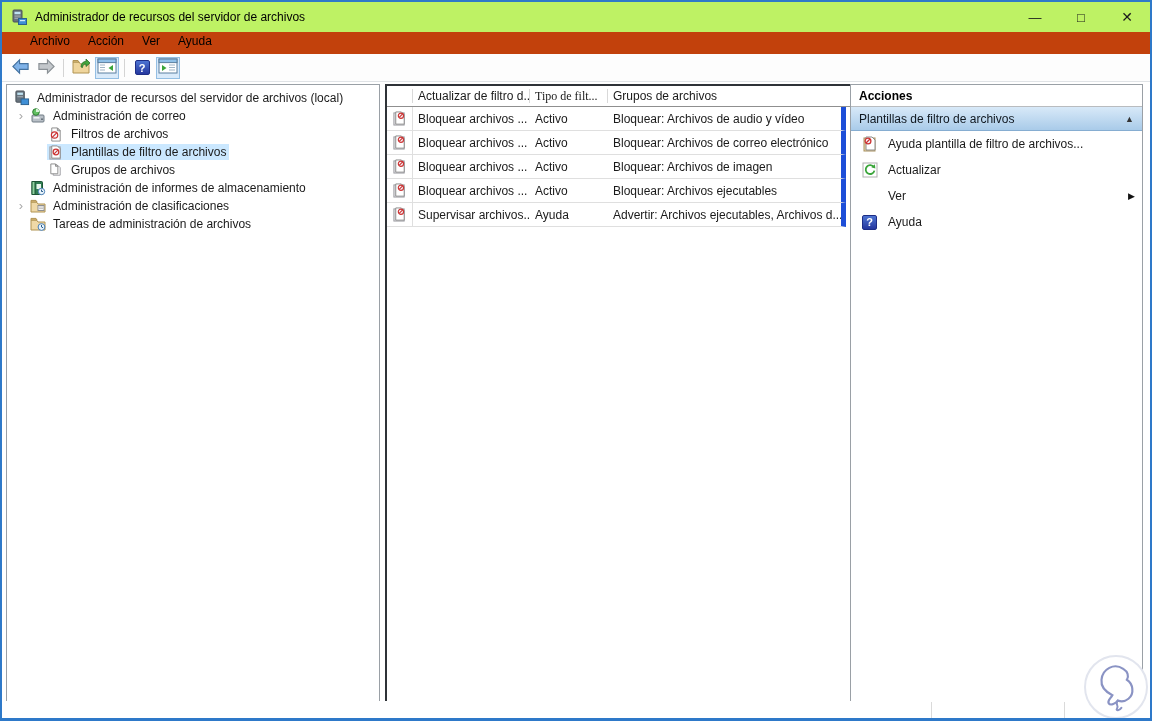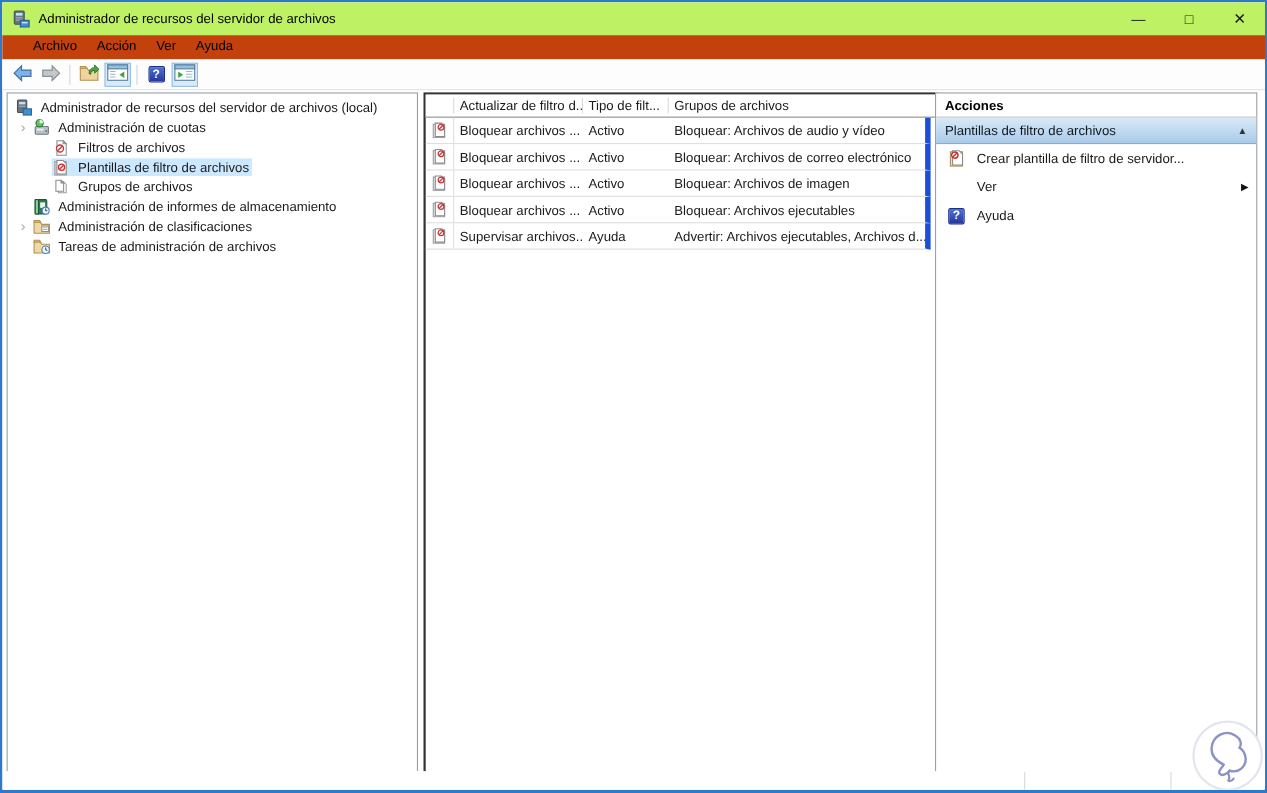--- a/index.html
+++ b/index.html
@@ -43,21 +43,21 @@
   .expander.none{visibility:hidden;}
   .ticon{width:17px;height:16px;flex:0 0 auto;margin-right:4px;display:flex;align-items:center;justify-content:center;}
   .tlabel{padding:1px 3px;}
   .tree-item.selected .sel-wrap{background:#cbe8ff;}
   .sel-wrap{display:flex;align-items:center;}
   
   .lv-header{display:flex;height:21px;border-bottom:1px solid #8f8f8f;align-items:center;background:#fff;}
   .lv-hcell{padding:0 5px;border-right:1px solid #d9d9d9;height:14px;line-height:14px;overflow:hidden;white-space:nowrap;}
   .lv-hcell.c0{width:26px;border-right:1px solid #d9d9d9;}
   .lv-hcell.c1{width:117px;}
-  .lv-hcell.c2{width:78px;}
+  .lv-hcell.c2{width:78px;font-family:Liberation Serif, serif;}
   .lv-hcell.c3{flex:1;border-right:none;}
   .lv-rows{width:calc(100% - 5px);}
   .lv-row{display:flex;height:24px;align-items:center;border-bottom:1px solid #dfdfdf;border-right:5px solid #1d4ed8;}
   .lv-cell{padding:0 5px;white-space:nowrap;overflow:hidden;}
   .lv-cell.c0{width:26px;display:flex;justify-content:center;padding:0;align-self:stretch;align-items:center;border-right:1px solid #dfdfdf;}
   .lv-cell.c1{width:117px;}
   .lv-cell.c2{width:78px;}
   .lv-cell.c3{flex:1;}
   
   .ap-title{height:22px;display:flex;align-items:center;padding-left:8px;font-weight:bold;color:#000;border-bottom:1px solid #b9bcbf;}
@@ -179,21 +179,21 @@
       <span class="expander collapsed">›</span>
       <span class="ticon">
         <svg viewBox="0 0 16 16" width="16" height="16">
           <rect x="2" y="7" width="12" height="7" rx="1" fill="#b9c0c7" stroke="#6e7a84"></rect>
           <rect x="3.5" y="9" width="6" height="1.6" fill="#eef1f3"></rect>
           <circle cx="12" cy="11.2" r="0.9" fill="#58626b"></circle>
           <circle cx="6" cy="4" r="3.3" fill="#62c062" stroke="#2e7d32"></circle>
           <path d="M6 4 L6 0.7 A3.3 3.3 0 0 1 9.3 4 Z" fill="#d7f2d7"></path>
         </svg>
       </span>
-      <span class="tlabel">Administración de cuotas</span>
+      <span class="tlabel">Administración de correo</span>
     </div>
 
 
     <div class="tree-item lvl2">
       <span class="ticon">
         <svg viewBox="0 0 16 16" width="15" height="15">
           <path d="M4 1 h6 l3 3 v11 h-9 z" fill="#fff" stroke="#8a8a8a"></path>
           <path d="M10 1 l3 3 h-3 z" fill="#dcdcdc" stroke="#8a8a8a"></path>
           <circle cx="7" cy="8.5" r="3.4" fill="#f6f6fa" stroke="#cc3333" stroke-width="1.3"></circle>
           <line x1="4.7" y1="10.8" x2="9.3" y2="6.2" stroke="#cc3333" stroke-width="1.3"></line>
@@ -363,23 +363,33 @@
 
     <div class="ap-item">
       <span class="ap-icon">
         <svg viewBox="0 0 16 16" width="16" height="16">
           <rect x="2" y="2" width="11" height="13" fill="#f0ddb0" stroke="#a8905e"></rect>
           <path d="M4 1 h6 l3 3 v10 h-9 z" fill="#fff" stroke="#8a8a8a"></path>
           <circle cx="6" cy="5" r="2.9" fill="#f6f6fa" stroke="#cc3333" stroke-width="1.3"></circle>
           <line x1="4" y1="7" x2="8" y2="3" stroke="#cc3333" stroke-width="1.3"></line>
         </svg>
       </span>
-      <span class="ap-label">Crear plantilla de filtro de servidor...</span>
-    </div>
-
+      <span class="ap-label">Ayuda plantilla de filtro de archivos...</span>
+    </div>
+
+    <div class="ap-item">
+      <span class="ap-icon">
+        <svg viewBox="0 0 16 16" width="16" height="16">
+          <rect x="1" y="1" width="14" height="14" fill="#fff" stroke="#b0b0b0"></rect>
+          <path d="M11.8 5.2 A4.4 4.4 0 1 0 12.4 8.6" fill="none" stroke="#3aa53a" stroke-width="1.8"></path>
+          <polygon points="12.8,2.2 13.4,6.6 9.4,5.2" fill="#3aa53a"></polygon>
+        </svg>
+      </span>
+      <span class="ap-label">Actualizar</span>
+    </div>
 
     <div class="ap-item">
       <span class="ap-icon"></span>
       <span class="ap-label">Ver</span>
       <span class="ap-sub">▶</span>
     </div>
 
     <div class="ap-item">
       <span class="ap-icon">
         <span class="help-badge">?</span>

